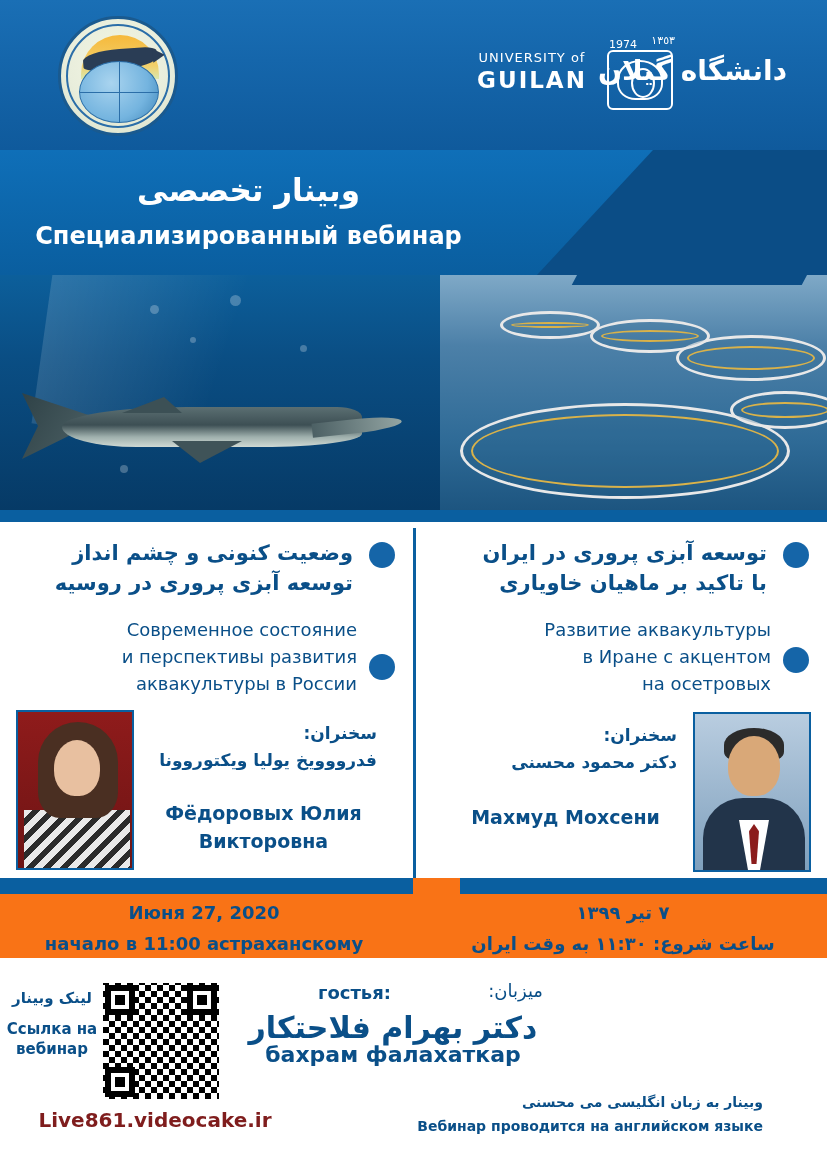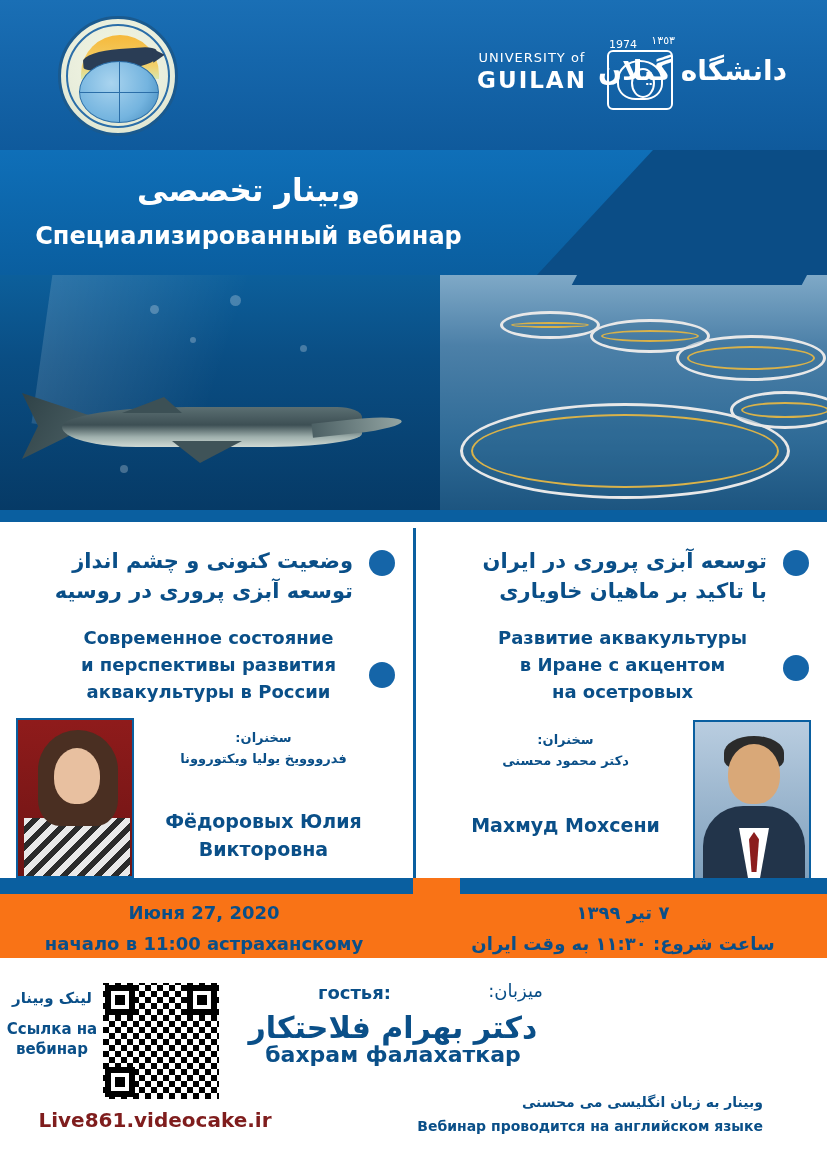--- a/index.html
+++ b/index.html
@@ -192,48 +192,48 @@
 
   
   .sessions {
     position: absolute; left: 0; top: 522px; width: 827px; height: 350px;
     background: #ffffff;
   }
   .mid-line {
     position: absolute; left: 413px; top: 528px; width: 3px; height: 350px;
     background: #0a5fa0;
   }
-  .session { position: absolute; top: 8px; width: 413px; height: 350px; }
+  .session { position: absolute; top: 0; width: 413px; height: 350px; }
   .session.right { left: 414px; }
   .session.left { left: 0; }
 
   .s-title {
     position: absolute; top: 16px; right: 60px; left: 18px;
     direction: rtl; text-align: right;
     color: #0a4f88; font-size: 21px; font-weight: bold; line-height: 1.45;
   }
   .session.left .s-title { right: 60px; left: 18px; }
   .dot {
     position: absolute; width: 26px; height: 26px; border-radius: 50%;
     background: #1565a8;
   }
   .dot.d1 { top: 20px; right: 18px; }
   .dot.d2 { top: 125px; right: 18px; }
   .session.left .dot.d1 { top: 20px; right: 18px; }
   .session.left .dot.d2 { top: 132px; right: 18px; }
 
   .s-title-ru {
     position: absolute; top: 94px; left: 60px; right: 56px;
-    text-align: center; color: #0a4f88; font-size: 18px; font-weight: bold; line-height: 1.5;
+    text-align: right; color: #0a4f88; font-size: 18px; font-weight: normal; line-height: 1.5;
   }
   .session.left .s-title-ru { top: 94px; }
 
   .s-speaker-label {
-    position: absolute; direction: rtl; text-align: center;
-    color: #0a4f88; font-size: 13px; font-weight: bold; line-height: 1.6;
+    position: absolute; direction: rtl; 
+    color: #0a4f88; font-size: 17px; font-weight: bold; line-height: 1.6;
   }
   .session.right .s-speaker-label { top: 200px; left: 40px; right: 150px; }
   .session.left .s-speaker-label { top: 198px; left: 150px; right: 36px; }
 
   .s-speaker-ru {
     position: absolute; color: #0a4f88; font-size: 19px; font-weight: bold;
     text-align: center; line-height: 1.45;
   }
   .session.right .s-speaker-ru { top: 282px; left: 40px; right: 150px; }
   .session.left .s-speaker-ru { top: 278px; left: 150px; right: 36px; }

